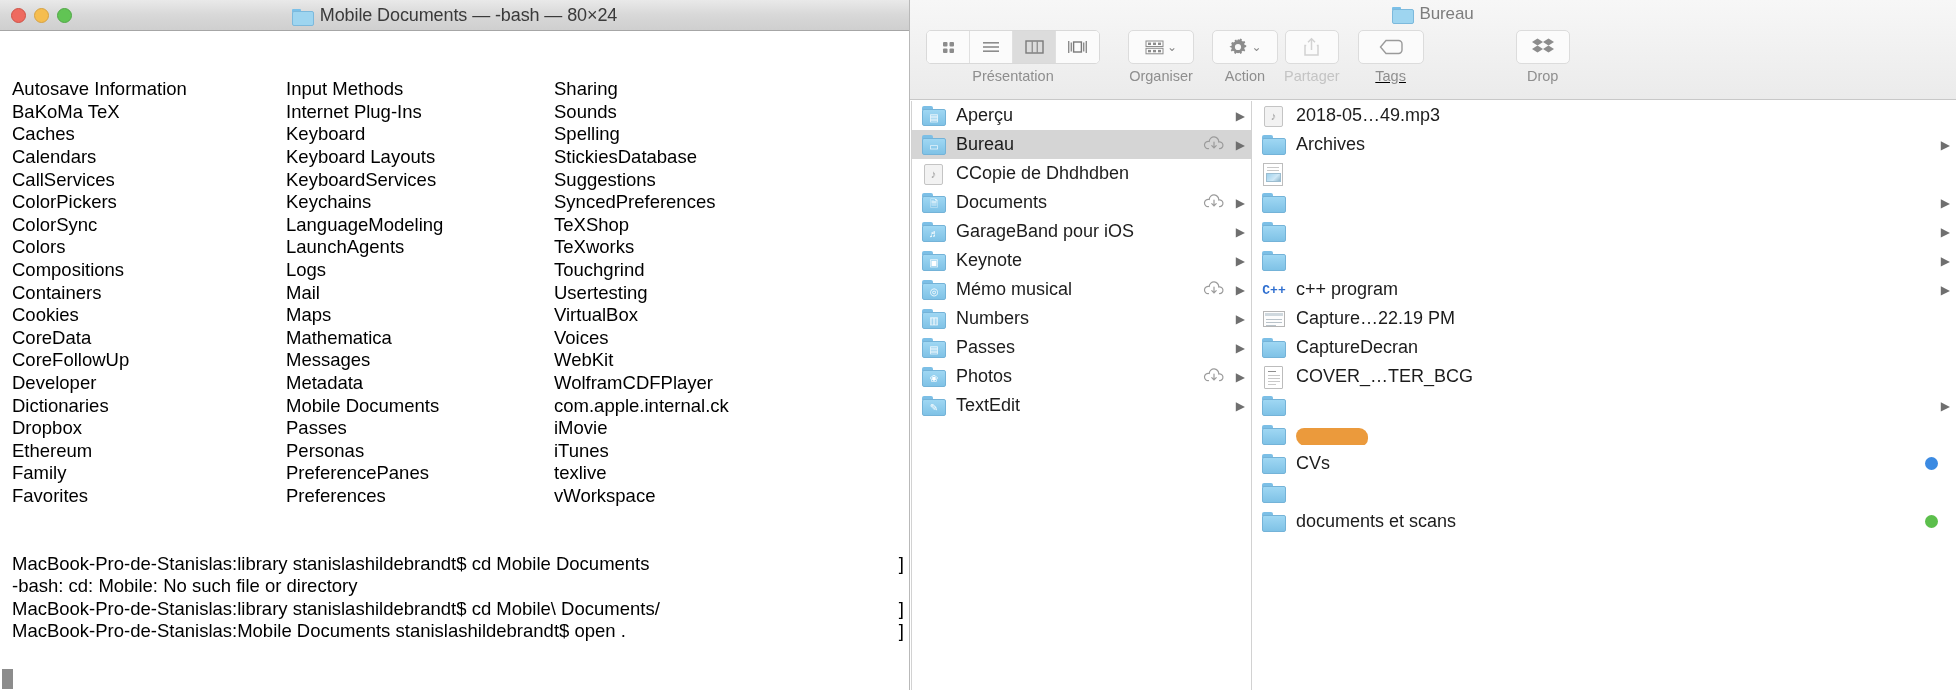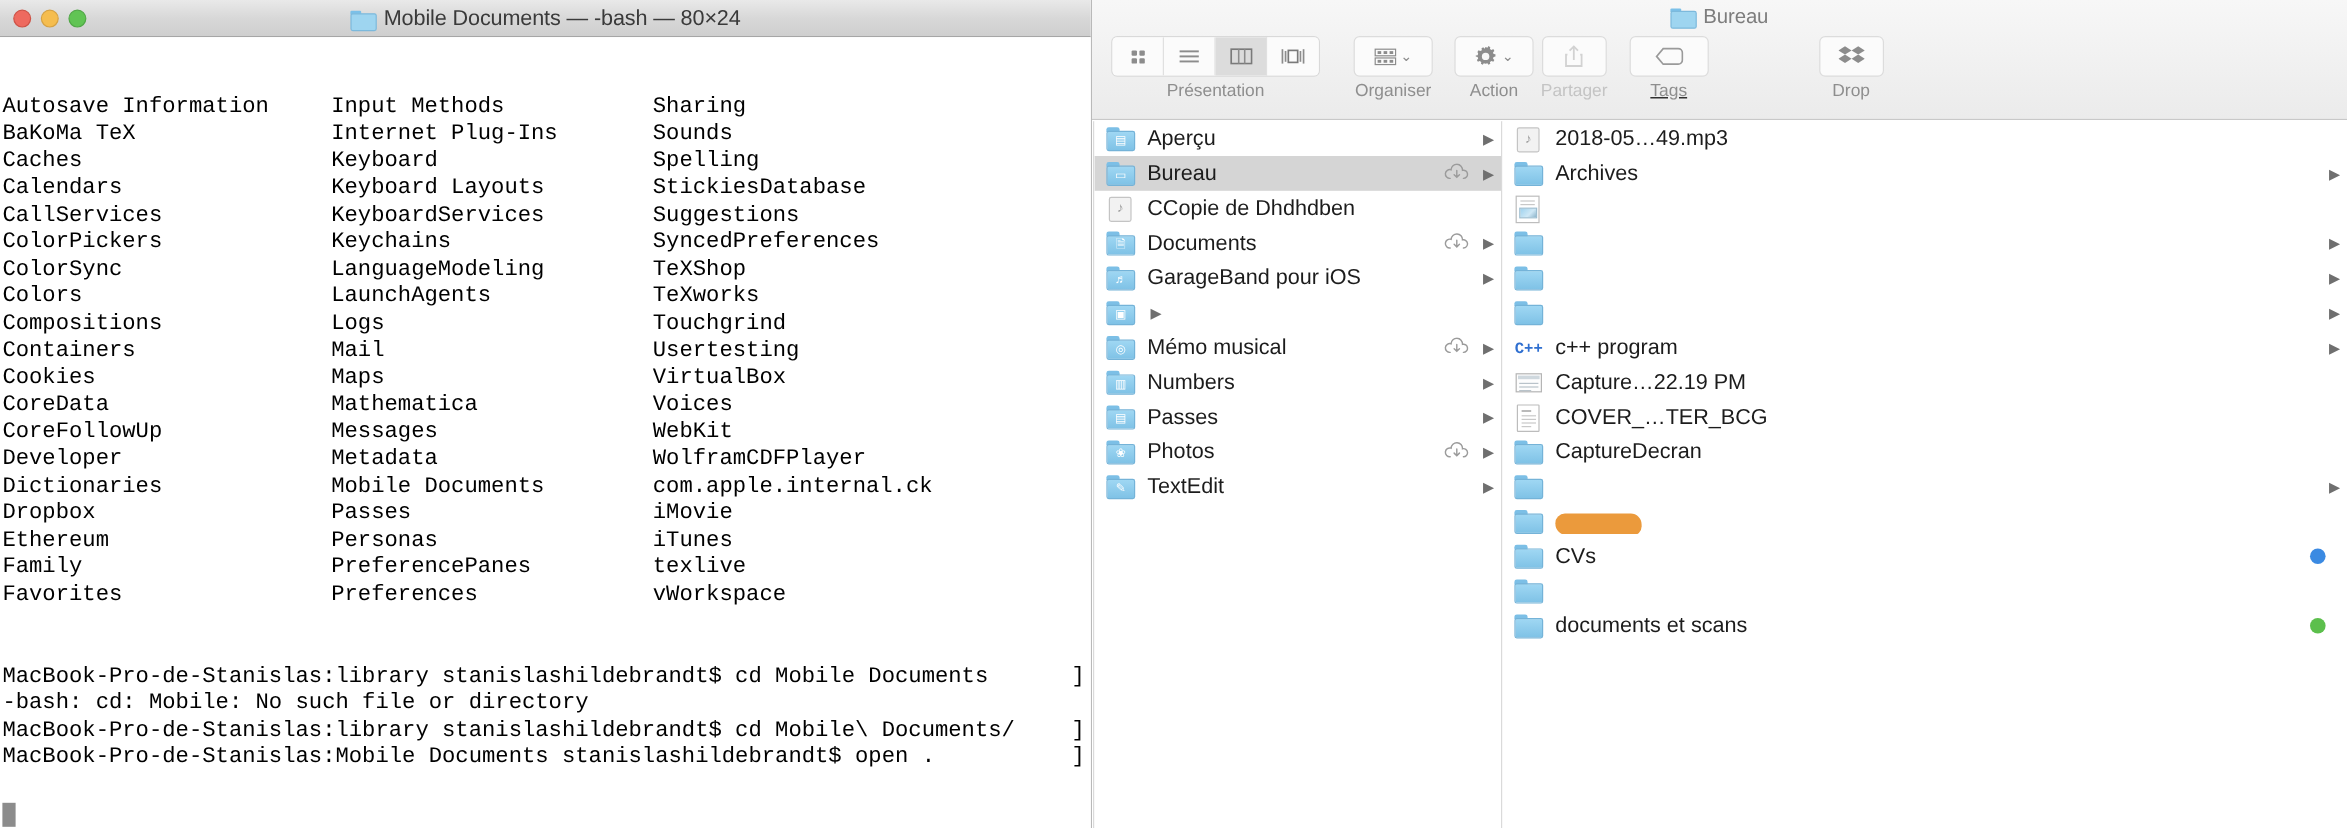--- a/index.html
+++ b/index.html
@@ -52,25 +52,25 @@
   }
   .folder-mini::after {
     content:""; position: absolute; left: 0; top: 3px;
     width: 20px; height: 13px; background: #9ed5f0;
     border: 1px solid #7cb9dc; border-radius: 2px;
   }
 
   #term-body {
     position: absolute; top: 31px; left: 0; right: 0; bottom: 0;
     background: #ffffff;
-    font-family: Liberation Mono, monospace;
+    font-family: Liberation Sans, sans-serif;
     font-size: 18.5px;
     line-height: 22.6px;
     color: #000000;
-    padding: 2px 0 0 2px;
+    padding: 2px 0 0 12px;
     white-space: pre;
     overflow: hidden;
   }
   .lsrow { display: block; height: 22.6px; }
   .lscol { display: inline-block; vertical-align: top; }
   .lscol.c1 { width: 274px; }
   .lscol.c2 { width: 268px; }
   .lscol.c3 { width: 280px; }
   .promptline { display: block; height: 22.6px; position: relative; }
   .bracket-right {
@@ -427,20 +427,21 @@
             </span>
             <span class="fname">GarageBand pour iOS</span>
             <span class="disc-tri">▶</span>
           </div>
           <div class="frow">
             <span class="ico f-folder">
               <span class="tab"></span>
               <span class="body"></span>
               <span class="glyph">▣</span>
             </span>
+            <span class="fname">Keynote</span>
             <span class="disc-tri">▶</span>
           </div>
           <div class="frow">
             <span class="ico f-folder">
               <span class="tab"></span>
               <span class="body"></span>
               <span class="glyph">◎</span>
             </span>
             <span class="fname">Mémo musical</span>
             <svg class="cloud" viewBox="0 0 24 18">
@@ -551,48 +552,48 @@
           <div class="frow">
             <span class="ico">
               <span class="f-ss">
                 <span class="bar"></span>
                 <span class="l" style="top:7px"></span>
                 <span class="l" style="top:10px"></span>
                 <span class="l" style="top:13px;width:10px"></span>
               </span>
             </span>
             <span class="fname">Capture…22.19 PM</span>
+            <span class="disc-tri"></span>
+          </div>
+          <div class="frow">
+            <span class="ico f-folder">
+              <span class="tab"></span>
+              <span class="body"></span>
+            </span>
+            <span class="fname">CaptureDecran</span>
             <span class="disc-tri"></span>
           </div>
           <div class="frow">
             <span class="ico">
               <span class="f-doc">
                 <span class="ln" style="top:4px;width:8px;background:#8e8e8e"></span>
                 <span class="ln" style="top:8px"></span>
                 <span class="ln" style="top:11px"></span>
                 <span class="ln" style="top:14px"></span>
                 <span class="ln" style="top:17px;width:8px"></span>
               </span>
             </span>
             <span class="fname">COVER_…TER_BCG</span>
             <span class="disc-tri"></span>
           </div>
           <div class="frow">
             <span class="ico f-folder">
               <span class="tab"></span>
               <span class="body"></span>
             </span>
-            <span class="fname">CaptureDecran</span>
-            <span class="disc-tri"></span>
-          </div>
-          <div class="frow">
-            <span class="ico f-folder">
-              <span class="tab"></span>
-              <span class="body"></span>
-            </span>
             <span class="fname redact"></span>
             <span class="disc-tri">▶</span>
           </div>
           <div class="frow">
             <span class="ico f-folder">
               <span class="tab"></span>
               <span class="body"></span>
             </span>
             <span class="fname redact">crypto<span class="redact-bar" style="width: 72px;"></span></span>
             <span class="disc-tri"></span>

